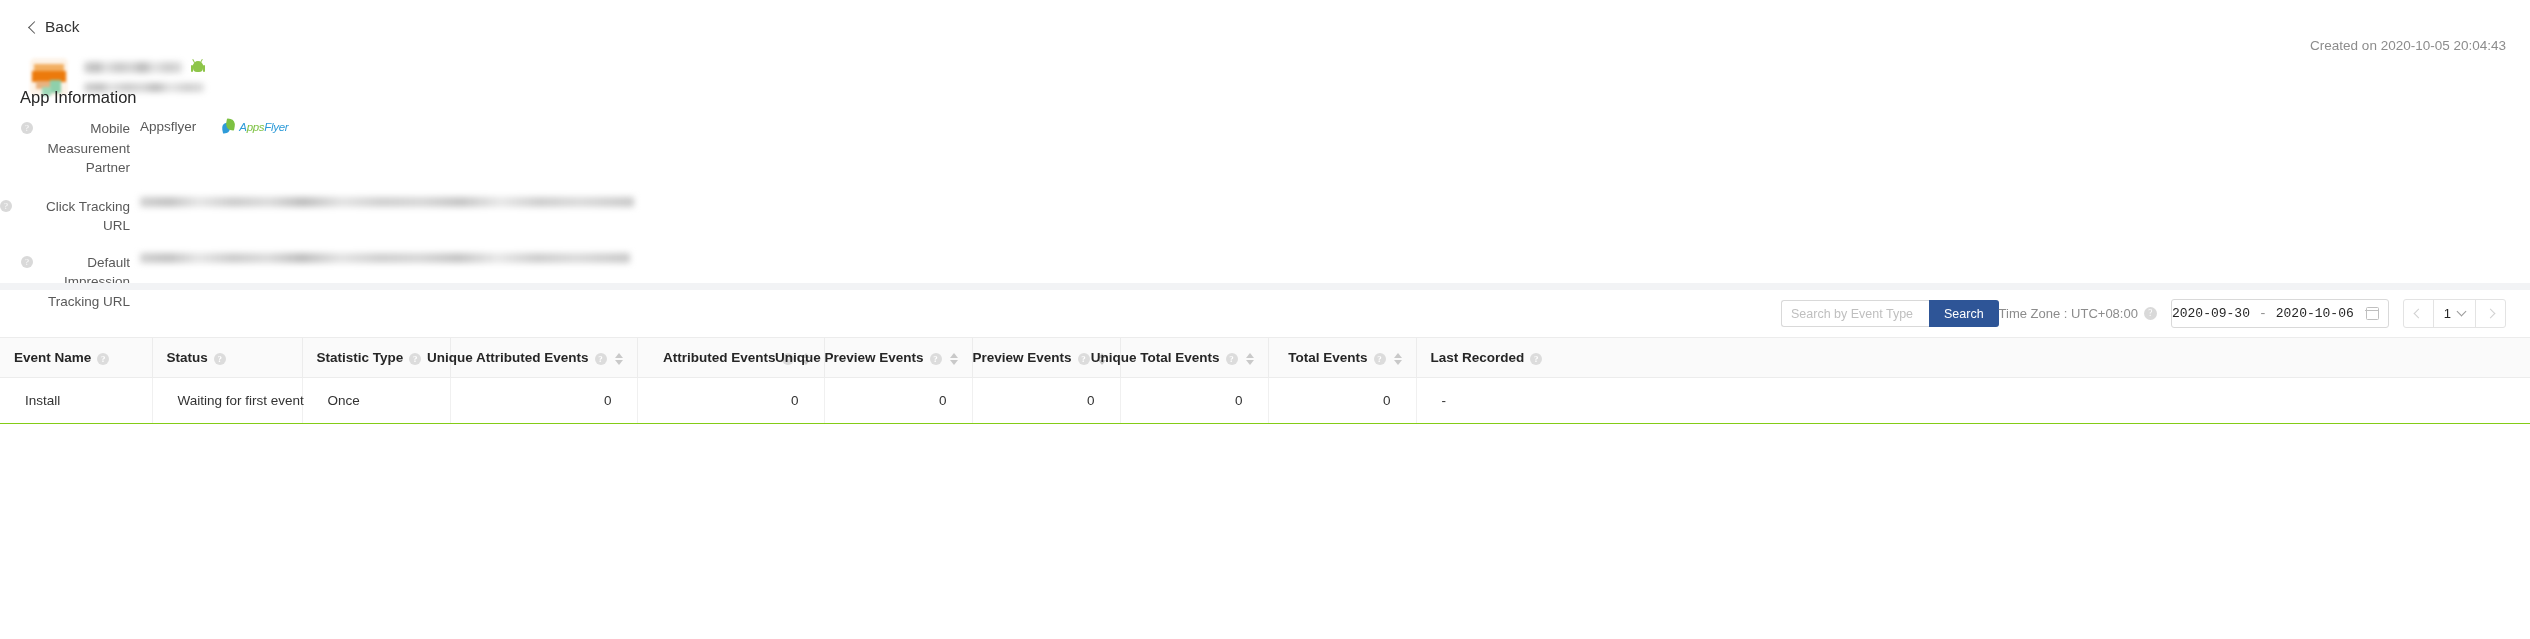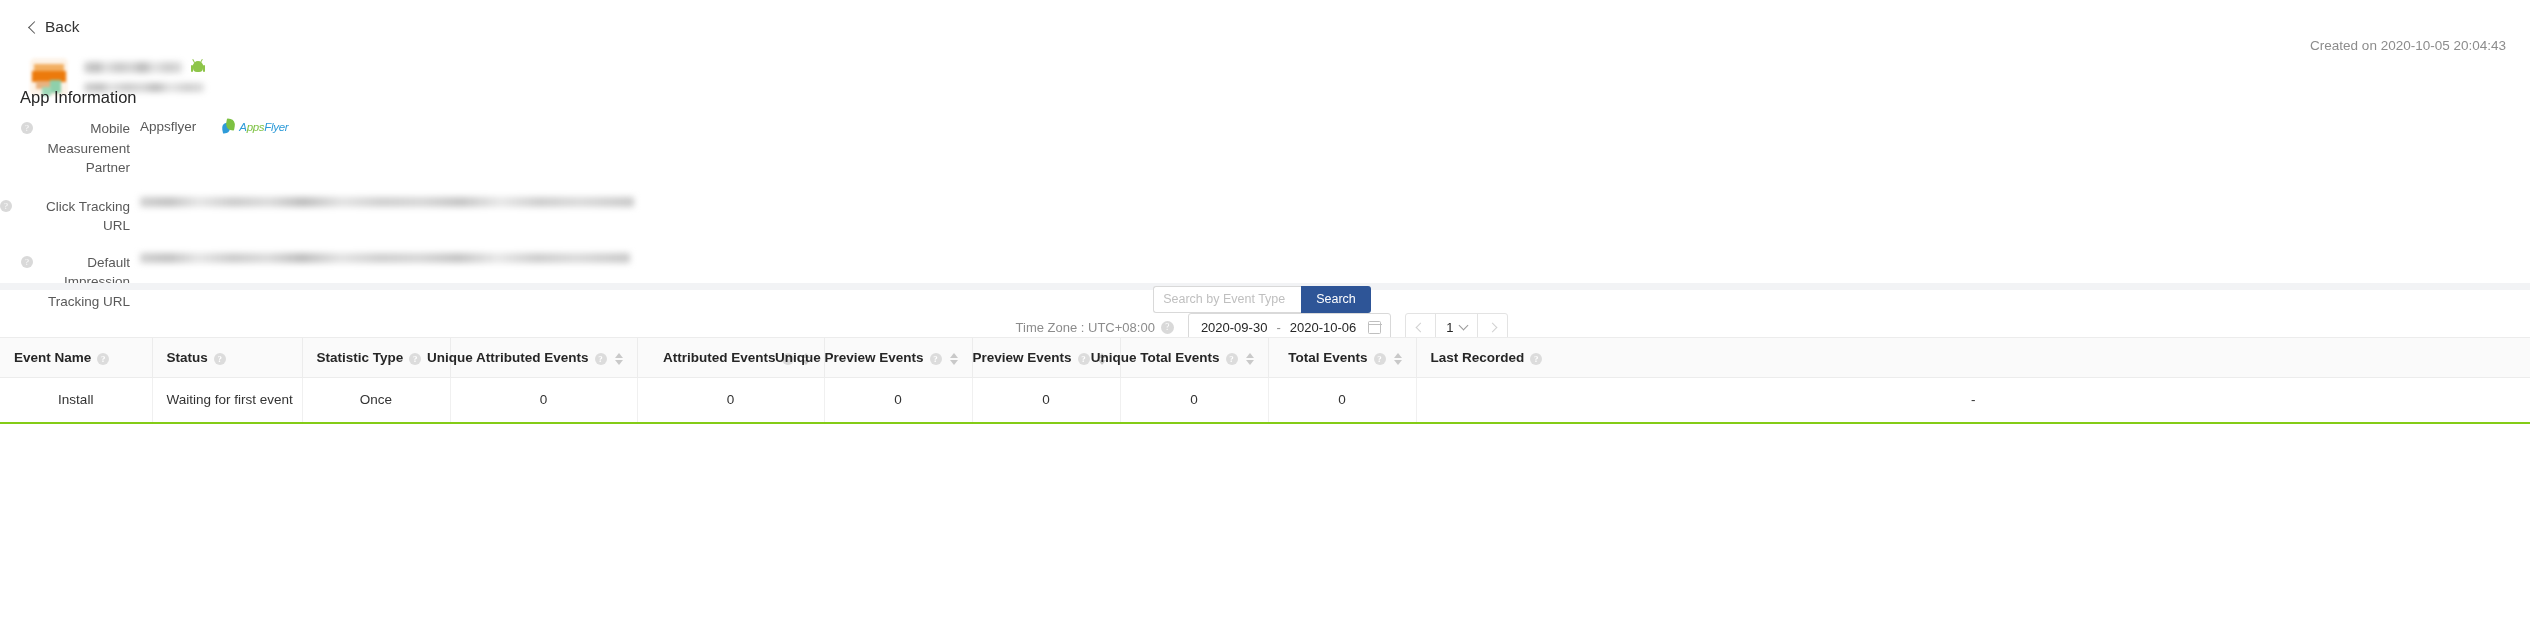--- a/index.html
+++ b/index.html
@@ -67,50 +67,50 @@
   .af-leaf-blue { position: absolute; left: 0px; top: 4px; width: 8px; height: 10px; background: #2e9bd8; border-radius: 60% 10% 55% 10%; transform: rotate(-12deg); }
   .af-leaf-green { position: absolute; left: 4px; top: 0px; width: 9px; height: 11px; background: #7dc142; border-radius: 10% 60% 10% 60%; transform: rotate(10deg); }
   .af-word { font-size: 11.5px; font-style: italic; letter-spacing: -.3px; }
   .af-word .g { color: #7dc142; }
   .af-word .b { color: #2e9bd8; }
 
   
   .divider { position: absolute; left: 0; top: 283px; width: 2530px; height: 7px; background: #f2f3f5; }
 
   
-  .toolbar { position: absolute; left: 0; top: 290px; width: 2530px; height: 47px; display: flex; align-items: center; justify-content: center; padding: 0 24px 0 18px; flex-direction: column; }
+  .toolbar { position: absolute; left: 0; top: 290px; width: 2530px; height: 47px; display: flex; align-items: center; justify-content: flex-end; padding: 0 24px 0 18px; }
   .toolbar-left { display: flex; align-items: center; }
   .search-input { width: 148px; height: 27px; border: 1px solid #d9d9d9; border-right: none; border-radius: 3px 0 0 3px; padding: 0 9px; font-size: 12.5px; color: #333; outline: none; font-family: "Liberation Sans", sans-serif; }
   .search-input::placeholder { color: #bfbfbf; }
   .search-btn { height: 27px; padding: 0 15px; background: #2e5597; color: #fff; border: none; border-radius: 0 3px 3px 0; font-size: 12.5px; cursor: pointer; font-family: "Liberation Sans", sans-serif; }
 
   .toolbar-right { display: flex; align-items: center; gap: 14px; }
   .tz-wrap { display: flex; align-items: center; gap: 6px; font-size: 13px; color: #8c8c8c; }
   .tz-help { width: 13px; height: 13px; border-radius: 50%; background: #d9d9d9; color: #fff; font-size: 9.5px; line-height: 13px; text-align: center; font-family: "Liberation Serif", serif; }
 
-  .date-picker { display: flex; align-items: center; gap: 9px; border: 1px solid #d9d9d9; border-radius: 3px; height: 29px; padding: 0 9px 0 12px; background: #fff; cursor: pointer; }
+  .date-picker { display: flex; align-items: center; gap: 9px; border: 1px solid #d9d9d9; border-radius: 3px; height: 29px; padding: 0 9px 0 0; background: #fff; cursor: pointer; font-family: Liberation Mono, monospace; }
   .date-text { font-size: 13px; color: #262626; }
   .date-dash { font-size: 13px; color: #8c8c8c; }
   .cal-icon { width: 13px; height: 13px; border: 1.3px solid #bfbfbf; border-radius: 1.5px; position: relative; margin-left: 3px; }
   .cal-icon::before { content: ""; position: absolute; left: -1.3px; right: -1.3px; top: 2px; height: 1.3px; background: #bfbfbf; }
 
   .pager { display: flex; align-items: center; border: 1px solid #e3e3e3; border-radius: 3px; height: 29px; background: #fff; }
   .pager-arrow { width: 29px; height: 27px; display: flex; align-items: center; justify-content: center; cursor: pointer; }
   .pg-ch { width: 7px; height: 7px; border-left: 1.4px solid #d0d0d0; border-bottom: 1.4px solid #d0d0d0; }
   .pg-ch.left { transform: rotate(45deg); }
   .pg-ch.right { transform: rotate(-135deg); }
   .pager-page { display: flex; align-items: center; gap: 7px; padding: 0 10px; height: 27px; border-left: 1px solid #e3e3e3; border-right: 1px solid #e3e3e3; cursor: pointer; }
   .pager-num { font-size: 13px; color: #262626; }
   .pg-down { width: 7px; height: 7px; border-left: 1.3px solid #9a9a9a; border-bottom: 1.3px solid #9a9a9a; transform: rotate(-45deg); position: relative; top: -2px; }
 
   
   table.data-table { position: absolute; left: 0; top: 337px; width: 2530px; border-collapse: collapse; table-layout: fixed; }
   table.data-table thead th { background: #fafafa; height: 40px; border-top: 1px solid #ececec; border-bottom: 1px solid #ececec; border-right: 1px solid #ececec; font-size: 13.5px; font-weight: bold; color: #262626; padding: 0 14px; white-space: nowrap; }
   table.data-table thead th:last-child { border-right: none; }
-  table.data-table tbody td { height: 46px; border-bottom: 4px solid #84cc16; border-right: 1px solid #f0f0f0; font-size: 13.5px; color: #333; padding: 0 14px; white-space: nowrap; text-align: center; }
+  table.data-table tbody td { height: 46px; border-bottom: 1px solid #84cc16; border-right: 1px solid #f0f0f0; font-size: 13.5px; color: #333; padding: 0 25px; white-space: nowrap; }
   table.data-table tbody td:last-child { border-right: none; }
 
   .th-inner { display: flex; align-items: flex-end; gap: 6px; }
   .th-inner.right { justify-content: flex-end; }
   .th-inner.left { justify-content: flex-start; }
   .th-help { width: 12px; height: 12px; border-radius: 50%; background: #dcdcdc; color: #fff; font-size: 9px; line-height: 12px; text-align: center; flex: none; font-family: "Liberation Serif", serif; }
   .sorter { display: inline-flex; flex-direction: column; gap: 2px; margin-left: 2px; cursor: pointer; }
   .sorter i { display: block; width: 0; height: 0; border-left: 4px solid transparent; border-right: 4px solid transparent; }
   .sorter i.up { border-bottom: 5px solid #c9c9c9; }
   .sorter i.dn { border-top: 5px solid #c9c9c9; }

